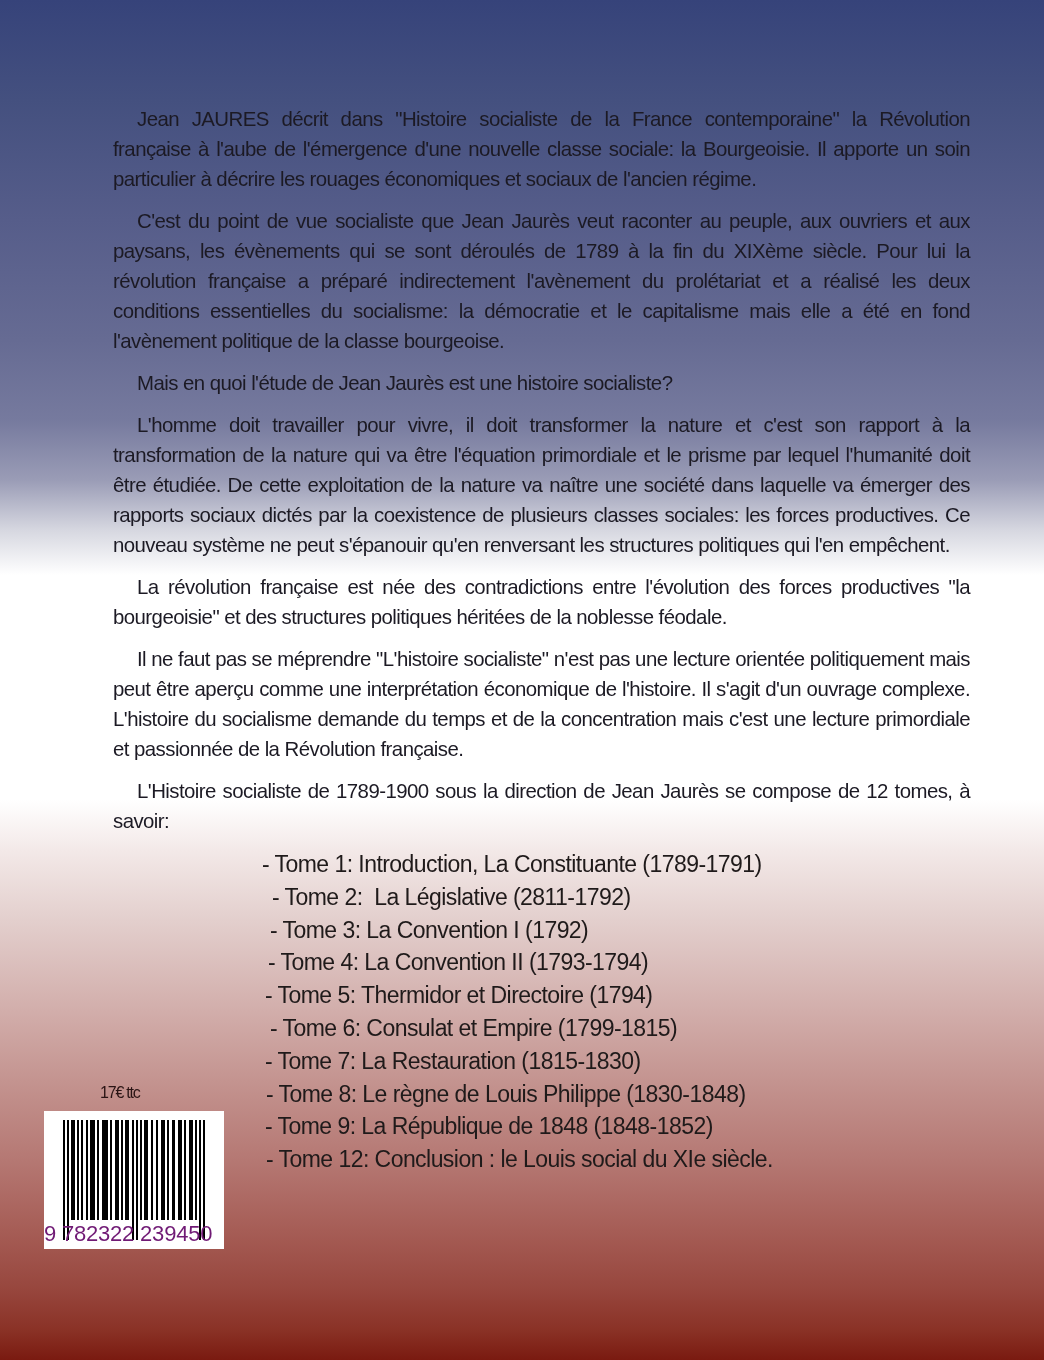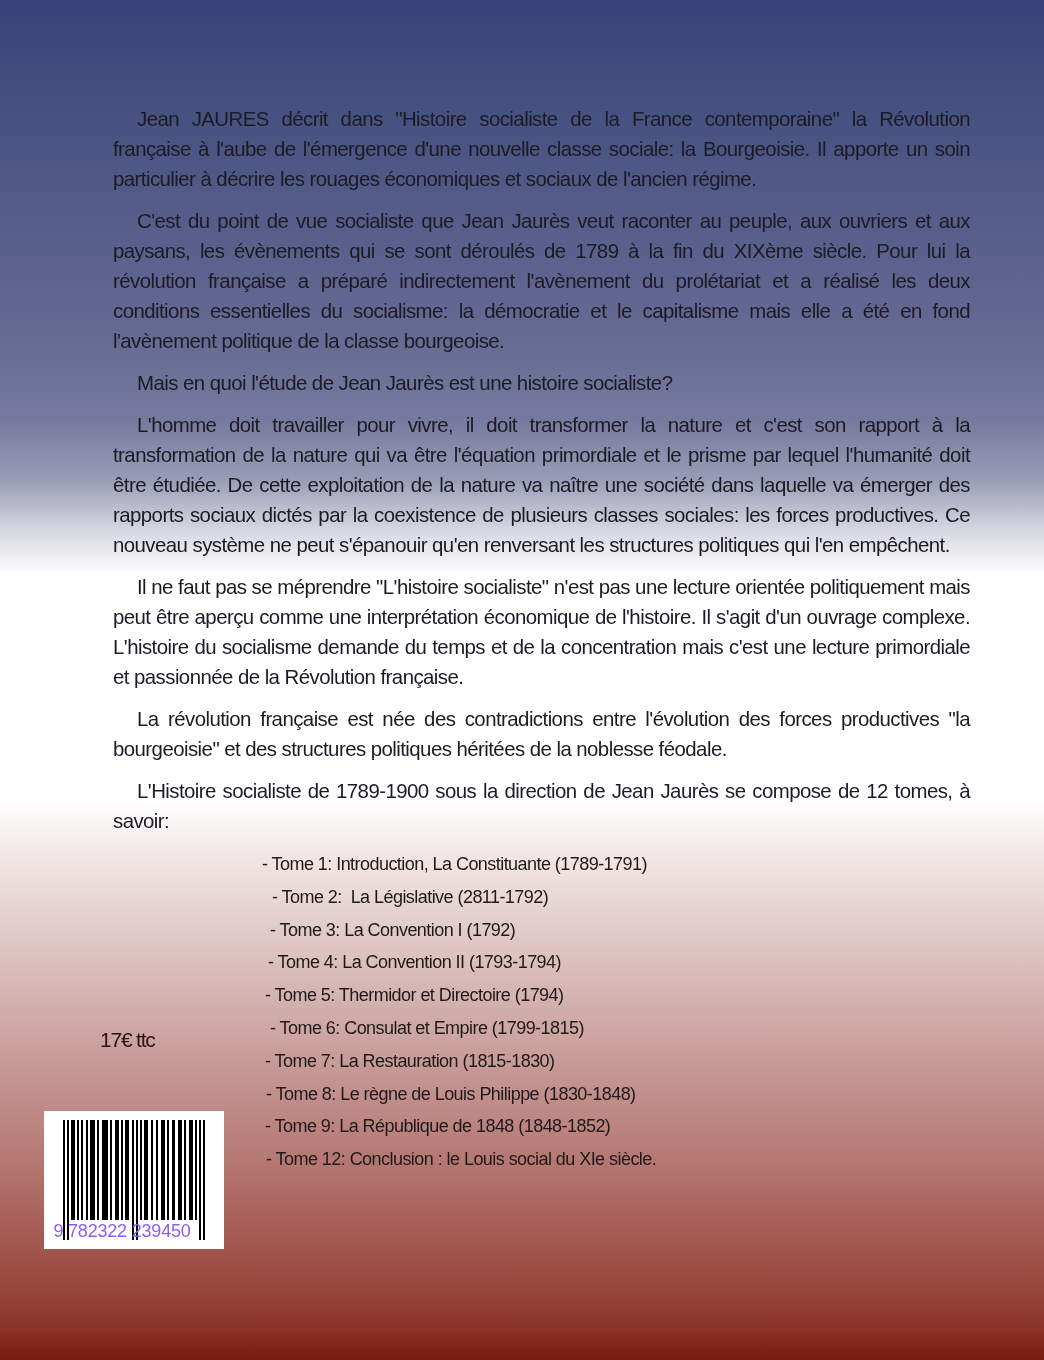--- a/index.html
+++ b/index.html
@@ -42,68 +42,68 @@
     }
     .content p {
       margin: 0 0 12px 0;
       text-align: justify;
       text-indent: 24px;
     }
     .tomes {
       position: absolute;
       left: 262px;
       top: 848px;
-      font-size: 18px;
+      font-size: 23px;
       line-height: 32.8px;
       letter-spacing: -0.55px;
       list-style: none;
       margin: 0;
       padding: 0;
       color: #1f1a1a;
     }
     .tomes li { white-space: pre; }
     .price {
       position: absolute;
       left: 100px;
-      top: 1028px;
-      font-size: 21px;
+      top: 1084px;
+      font-size: 16px;
       letter-spacing: -1.2px;
       color: #2a1414;
     }
     .barcode-box {
       position: absolute;
       left: 44px;
       top: 1111px;
       width: 180px;
       height: 138px;
       background: #ffffff;
     }
     .barcode-box svg { position: absolute; left: 0; top: 0; }
     .barcode-number {
       position: absolute;
       left: 0;
       top: 110px;
       width: 156px;
       text-align: center;
-      font-size: 18px;
+      font-size: 22px;
       letter-spacing: -0.2px;
-      color: #8b5cf6;
+      color: #701a75;
       white-space: pre;
     }
   </style>
 </head>
 <body>
 
 <div class="content">
   <p>Jean JAURES décrit dans "Histoire socialiste de la France contemporaine" la Révolution française à l'aube de l'émergence d'une nouvelle classe sociale: la Bourgeoisie. Il apporte un soin particulier à décrire les rouages économiques et sociaux de l'ancien régime.</p>
   <p>C'est du point de vue socialiste que Jean Jaurès veut raconter au peuple, aux ouvriers et aux paysans, les évènements qui se sont déroulés de 1789 à la fin du XIXème siècle. Pour lui la révolution française a préparé indirectement l'avènement du prolétariat et a réalisé les deux conditions essentielles du socialisme: la démocratie et le capitalisme mais elle a été en fond l'avènement politique de la classe bourgeoise.</p>
   <p>Mais en quoi l'étude de Jean Jaurès est une histoire socialiste?</p>
   <p>L'homme doit travailler pour vivre, il doit transformer la nature et c'est son rapport à la transformation de la nature qui va être l'équation primordiale et le prisme par lequel l'humanité doit être étudiée. De cette exploitation de la nature va naître une société dans laquelle va émerger des rapports sociaux dictés par la coexistence de plusieurs classes sociales: les forces productives. Ce nouveau système ne peut s'épanouir qu'en renversant les structures politiques qui l'en empêchent.</p>
+  <p>La révolution française est née des contradictions entre l'évolution des forces productives "la bourgeoisie" et des structures politiques héritées de la noblesse féodale.</p>
   <p>Il ne faut pas se méprendre "L'histoire socialiste" n'est pas une lecture orientée politiquement mais peut être aperçu comme une interprétation économique de l'histoire. Il s'agit d'un ouvrage complexe. L'histoire du socialisme demande du temps et de la concentration mais c'est une lecture primordiale et passionnée de la Révolution française.</p>
-  <p>La révolution française est née des contradictions entre l'évolution des forces productives "la bourgeoisie" et des structures politiques héritées de la noblesse féodale.</p>
   <p>L'Histoire socialiste de 1789-1900 sous la direction de Jean Jaurès se compose de 12 tomes, à savoir:</p>
 </div>
 
 <ul class="tomes">
   <li style="padding-left:0px">- Tome 1: Introduction, La Constituante (1789-1791)</li>
   <li style="padding-left:10px">- Tome 2:  La Législative (2811-1792)</li>
   <li style="padding-left:8px">- Tome 3: La Convention I (1792)</li>
   <li style="padding-left:6px">- Tome 4: La Convention II (1793-1794)</li>
   <li style="padding-left:3px">- Tome 5: Thermidor et Directoire (1794)</li>
   <li style="padding-left:8px">- Tome 6: Consulat et Empire (1799-1815)</li>

